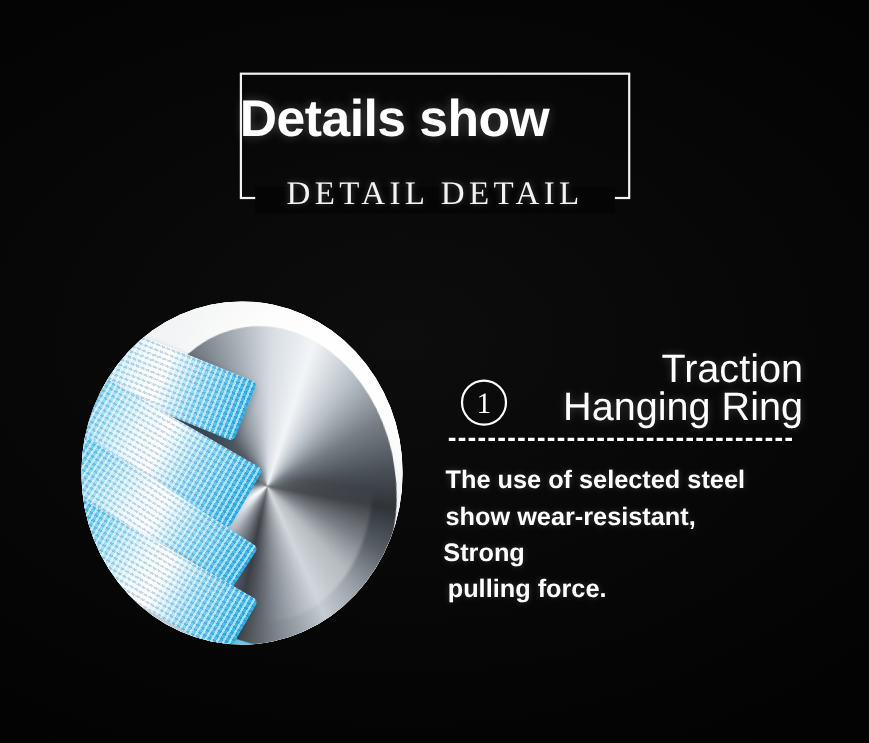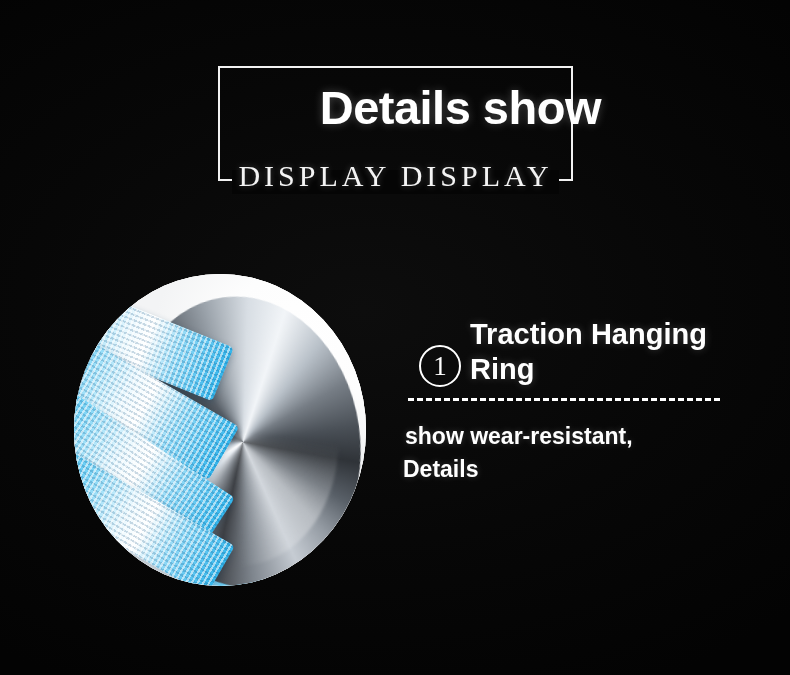--- a/index.html
+++ b/index.html
@@ -40,21 +40,21 @@
     width: 327px;
     height: 24px;
     background: #050505;
   }
 
   .hdr-title {
     position: absolute;
     left: 218px;
     top: 84px;
     width: 383px;
-    text-align: right;
+    text-align: left;
     font-size: 47px;
     font-weight: bold;
     color: #ffffff;
     letter-spacing: -0.5px;
     line-height: 1;
     text-shadow: 0 0 10px rgba(255,255,255,0.25);
     white-space: nowrap;
   }
 
   .hdr-subtitle {
@@ -232,24 +232,24 @@
     line-height: 38px;
     text-align: center;
   }
 
   .feat-title {
     position: absolute;
     left: 470px;
     top: 317px;
     width: 260px;
     color: #ffffff;
-    font-size: 29px;
-    font-weight: bold;
+    font-size: 36px;
+    font-weight: normal;
     line-height: 35px;
-    text-align: left;
+    text-align: right;
     text-shadow: 0 0 8px rgba(255,255,255,0.22);
   }
 
   .divider {
     position: absolute;
     left: 408px;
     top: 398px;
     width: 312px;
     height: 0;
     border-top: 3px dashed #ffffff;
@@ -273,21 +273,21 @@
 </head>
 <body>
 
 <div id="stage">
 
   <div class="hdr-frame"></div>
   <div class="hdr-frame-mask"></div>
 
   <div class="hdr-title">Details show</div>
 
-  <div class="hdr-subtitle">DISPLAY DISPLAY</div>
+  <div class="hdr-subtitle">DETAIL DETAIL</div>
 
   <div class="photo">
     <div class="photo-inner">
       <div class="ring-shadow"></div>
       <div class="strap-loop"></div>
       <div class="ring-outer"></div>
       <div class="ring-gloss"></div>
       <div class="strap-dark"></div>
       <div class="strap strap-a"></div>
       <div class="strap strap-b"></div>
@@ -299,17 +299,19 @@
   <div class="num-badge">1</div>
 
   <div class="feat-title">
     <span class="ln">Traction</span>
     <span class="ln">Hanging Ring</span>
   </div>
 
   <div class="divider"></div>
 
   <div class="feat-body">
+    <span class="ln">The use of selected steel</span>
     <span class="ln">show wear-resistant,</span>
-    <span class="ln ln-strong">Details</span>
+    <span class="ln ln-strong">Strong</span>
+    <span class="ln ln-pull">pulling force.</span>
   </div>
 
 </div>
 
 </body></html>

